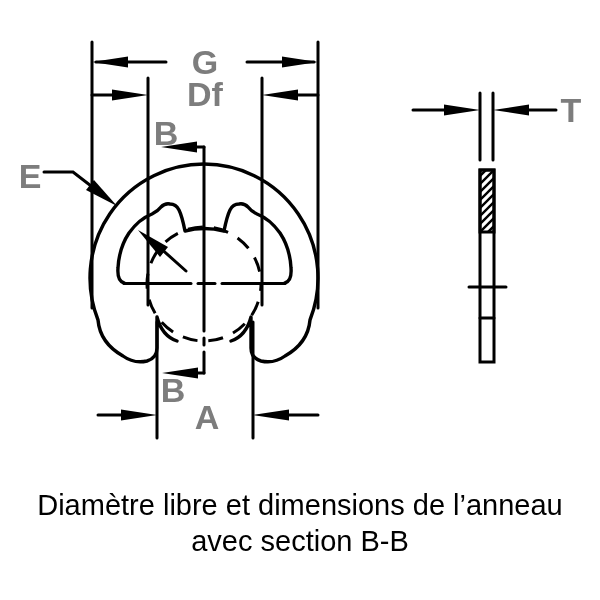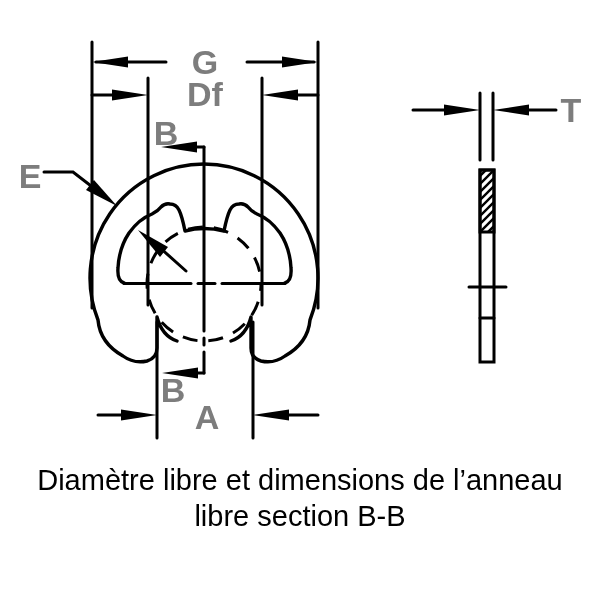--- a/index.html
+++ b/index.html
@@ -6,21 +6,21 @@
   .stage{
     position:relative;width:600px;height:600px;overflow:hidden;
     background:#ffffff;font-family:"Liberation Sans",sans-serif;
   }
   .stage svg{position:absolute;left:0;top:0;}
   .dimlabel{
     font-family:"Liberation Sans",sans-serif;
     font-weight:bold;font-size:34px;fill:#7d7d7d;
   }
   .caption{
-    position:absolute;left:0;top:462px;width:600px;
+    position:absolute;left:0;top:487px;width:600px;
     text-align:center;color:#000000;font-size:29px;line-height:36px;
     font-family:"Liberation Sans",sans-serif;
   }
   .drawline{stroke:#000000;stroke-width:3;fill:none;stroke-linecap:round;}
   .artline{stroke:#000000;stroke-width:3.4;fill:none;stroke-linecap:round;stroke-linejoin:round;}
   .arrow{fill:#000000;stroke:none;}
 </style>
 </head>
 <body>
 
@@ -148,16 +148,16 @@
       <rect x="480" y="170" width="14" height="192" fill="#ffffff" stroke="#000000" stroke-width="3"></rect>
       <rect x="480" y="170" width="14" height="62" fill="url(#hatch)" stroke="#000000" stroke-width="3"></rect>
       <path class="drawline" d="M480 318 H494"></path>
     </g>
     <path class="drawline" d="M469 287 H506"></path>
   </g>
 </svg>
 
 <div class="caption">
   <div>Diamètre libre et dimensions de l’anneau</div>
-  <div>libre section B-B</div>
+  <div>avec section B-B</div>
 </div>
 
 </div>
 
 </body></html>

